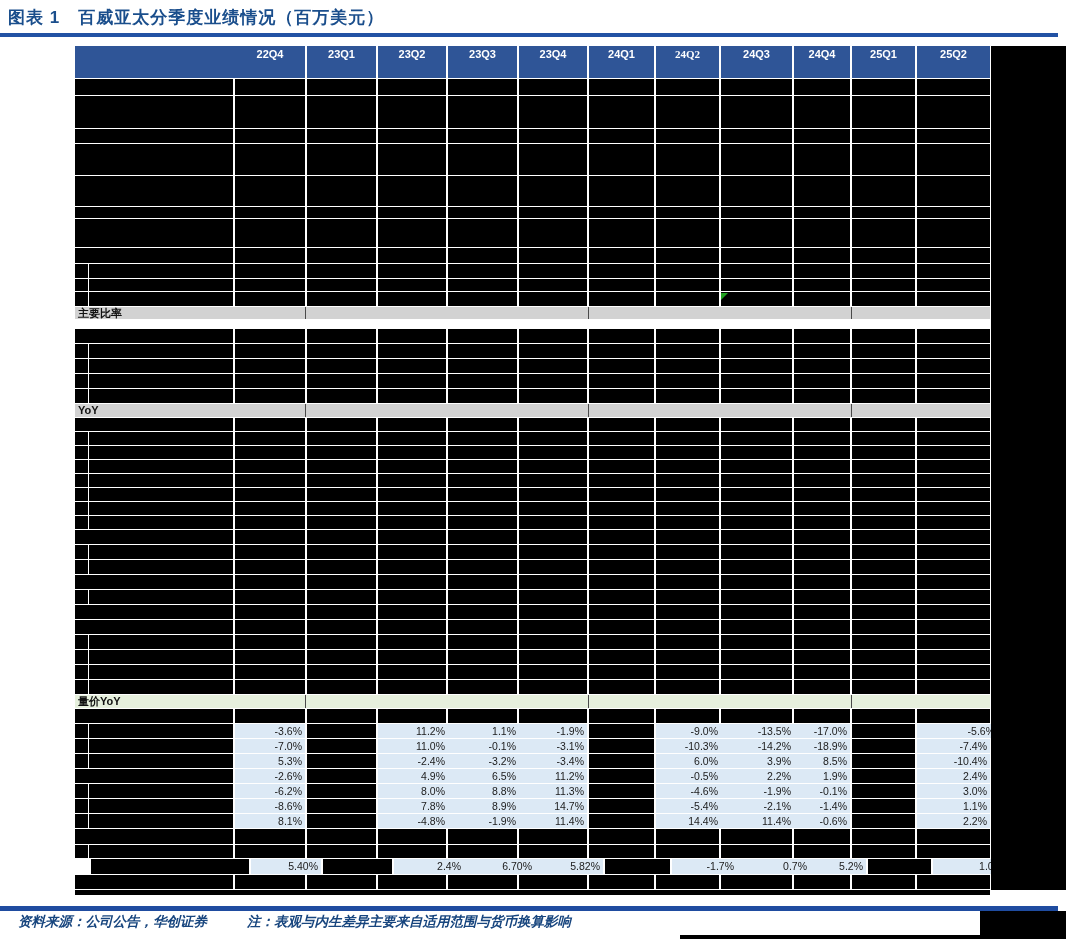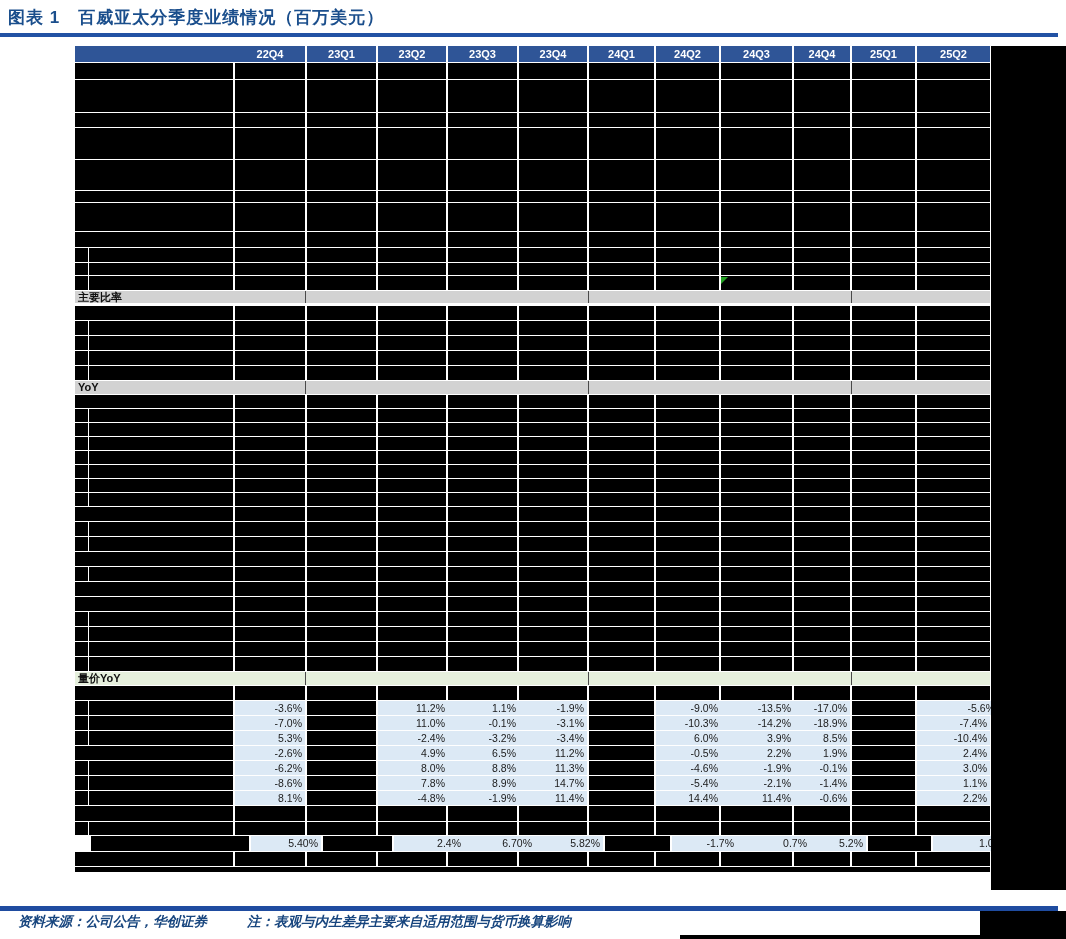--- a/index.html
+++ b/index.html
@@ -38,30 +38,30 @@
 </head>
 <body>
 
 <div class="page">
   <div class="title">
     <span class="fig-label">图表 1</span><span>百威亚太分季度业绩情况（百万美元）</span>
   </div>
   <div class="rule rule-top"></div>
 
   <div id="tbl">
-      <div class="hrow" style="height: 16px;">
+      <div class="hrow" style="height: 32px;">
         <div class="hcell" style="left: 0px; width: 230px;">
           <span style="position: absolute; left: 160px; width: 70px; line-height: 16px;">22Q4</span>
         </div>
         <div class="hcell" style="left: 232px; width: 69px; line-height: 16px;">23Q1</div>
         <div class="hcell" style="left: 303px; width: 68px; line-height: 16px;">23Q2</div>
         <div class="hcell" style="left: 373px; width: 69px; line-height: 16px;">23Q3</div>
         <div class="hcell" style="left: 444px; width: 68px; line-height: 16px;">23Q4</div>
         <div class="hcell" style="left: 514px; width: 65px; line-height: 16px;">24Q1</div>
-        <div class="hcell" style="left: 581px; width: 63px; line-height: 16px;">24Q2</div>
+        <div class="hcell" style="left: 581px; width: 63px; line-height: 16px; font-family: Liberation Serif, serif;">24Q2</div>
         <div class="hcell" style="left: 646px; width: 71px; line-height: 16px;">24Q3</div>
         <div class="hcell" style="left: 719px; width: 56px; line-height: 16px;">24Q4</div>
         <div class="hcell" style="left: 777px; width: 63px; line-height: 16px;">25Q1</div>
         <div class="hcell" style="left: 842px; width: 73px; line-height: 16px;">25Q2</div>
       </div>
       <div class="trow" style="height: 16px;">
         <div class="cell" style="left: 0px; width: 158px;"></div>
         <div class="cell" style="left: 160px; width: 70px;"></div>
         <div class="cell" style="left: 232px; width: 69px;"></div>
         <div class="cell" style="left: 303px; width: 68px;"></div>
@@ -211,21 +211,21 @@
         <div class="cell" style="left: 373px; width: 69px;"></div>
         <div class="cell" style="left: 444px; width: 68px;"></div>
         <div class="cell" style="left: 514px; width: 65px;"></div>
         <div class="cell" style="left: 581px; width: 63px;"></div>
         <div class="cell" style="left: 646px; width: 71px;"></div>
         <div class="cell" style="left: 719px; width: 56px;"></div>
         <div class="cell" style="left: 777px; width: 63px;"></div>
         <div class="cell" style="left: 842px; width: 73px;"></div>
         <div class="marker" style="left: 646px; top: 1px;"></div>
       </div>
-      <div class="sect" style="height: 12px; background: rgb(210, 210, 210); margin-bottom: 3px;">
+      <div class="sect" style="height: 12px; background: rgb(210, 210, 210); margin-bottom: 10px;">
         <span class="lbl" style="line-height: 12px;">主要比率</span>
         <div class="sep" style="left: 230px;"></div>
         <div class="sep" style="left: 513px;"></div>
         <div class="sep" style="left: 776px;"></div>
       </div>
       <div class="trow" style="height: 14px;">
         <div class="cell" style="left: 0px; width: 158px;"></div>
         <div class="cell" style="left: 160px; width: 70px;"></div>
         <div class="cell" style="left: 232px; width: 69px;"></div>
         <div class="cell" style="left: 303px; width: 68px;"></div>

